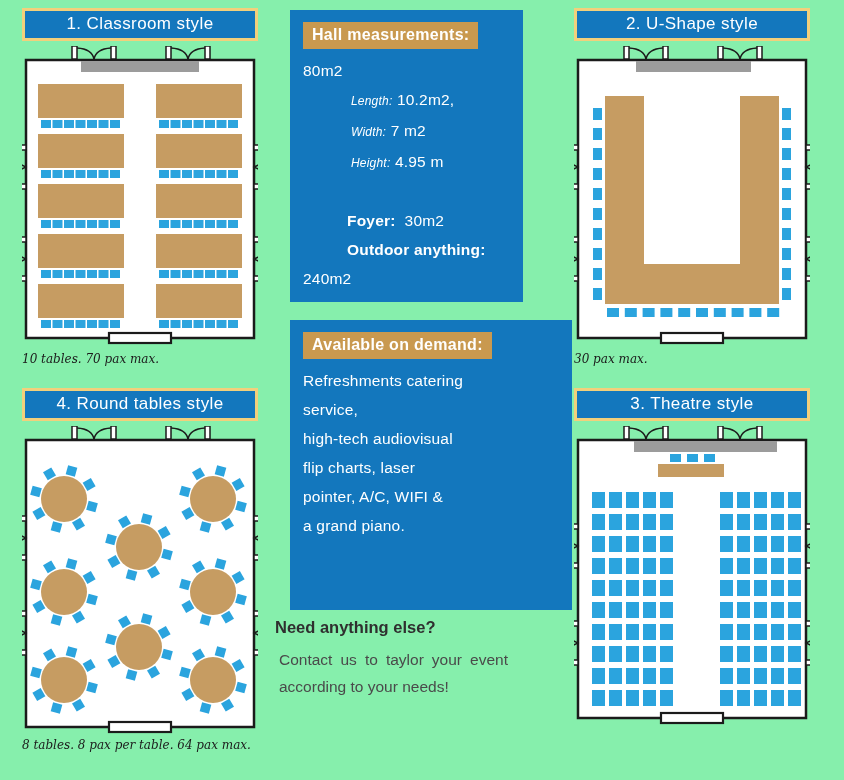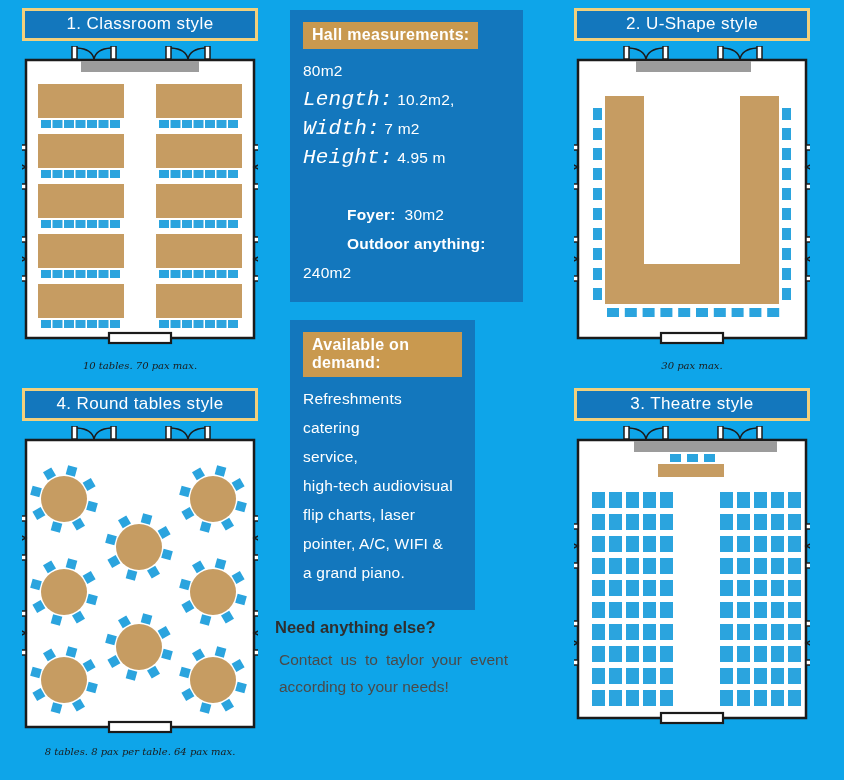--- a/index.html
+++ b/index.html
@@ -1,31 +1,31 @@
 <!DOCTYPE html>
 <html style="--blue: #1377bd; --gold: #f2d07c; --tanbar: #c9994f;"><head>
 <meta charset="utf-8">
 <style>
   html,body{margin:0;padding:0;background:#fff;}
-  .canvas{position:relative;width:844px;height:780px;background:#0ea5e9;
+  .canvas{position:relative;width:844px;height:780px;background:#86efac;
           font-family:"Liberation Sans",sans-serif;overflow:hidden;}
   .panel{position:absolute;width:236px;}
   .title-bar{background:var(--blue);border:3px solid var(--gold);color:#fff;
              text-align:center;font-size:17px;letter-spacing:.4px;
              padding:3px 0 4px;box-sizing:border-box;}
   .plan-svg{display:block;margin-top:5px;}
-  .caption{font-family:"DejaVu Serif",serif;font-style:italic;font-size:10px;
-           color:#1b1b1b;text-align:center;margin-top:8px;white-space:nowrap;}
+  .caption{font-family:"DejaVu Serif",serif;font-style:italic;font-size:12px;
+           color:#1b1b1b;margin-top:0;white-space:nowrap;}
   .info-box{position:absolute;background:var(--blue);color:#fff;
             padding:12px 13px;box-sizing:border-box;}
   .box-title{display:inline-block;background:var(--tanbar);color:#fff;
              font-weight:bold;font-size:16px;letter-spacing:.3px;
              padding:4px 9px 5px;margin-bottom:7px;}
   .iline{font-size:15.5px;line-height:29px;letter-spacing:.2px;}
-  .slab{font-family:Liberation Mono, monospace;font-style:italic;font-size:21px;}
+  .slab{font-family:Liberation Sans, sans-serif;font-style:italic;font-size:12px;margin-left:48px;}
   .blab{font-weight:bold;margin-left:44px;}
   .spacer{height:28px;}
   .footer-note{position:absolute;left:275px;top:618px;width:237px;color:#3a3a3a;}
   .footer-note h3{margin:0 0 9px 0;font-size:16.5px;color:#2f2f2f;}
   .footer-note p{margin:4px;font-size:15.5px;line-height:27px;color:#4a4a4a;
                  text-align:justify;}
 </style>
 </head>
 <body>
 
@@ -529,21 +529,21 @@
       <span>30m2</span>
     </div>
     <div class="iline">
       <span class="blab">Outdoor anything:</span>
     </div>
     <div class="iline">
       <span>240m2</span>
     </div>
   </section>
 
-  <section class="info-box" style="left:290px;top:320px;width:185px;height:290px;">
+  <section class="info-box" style="left:290px;top:320px;width:282px;height:290px;">
     <div class="box-title">Available on demand:</div>
     <div id="demand-lines">
         <div class="iline">Refreshments catering</div>
         <div class="iline">service,</div>
         <div class="iline">high-tech audiovisual</div>
         <div class="iline">flip charts, laser</div>
         <div class="iline">pointer, A/C, WIFI &amp;</div>
         <div class="iline">a grand piano.</div>
       </div>
   </section>

